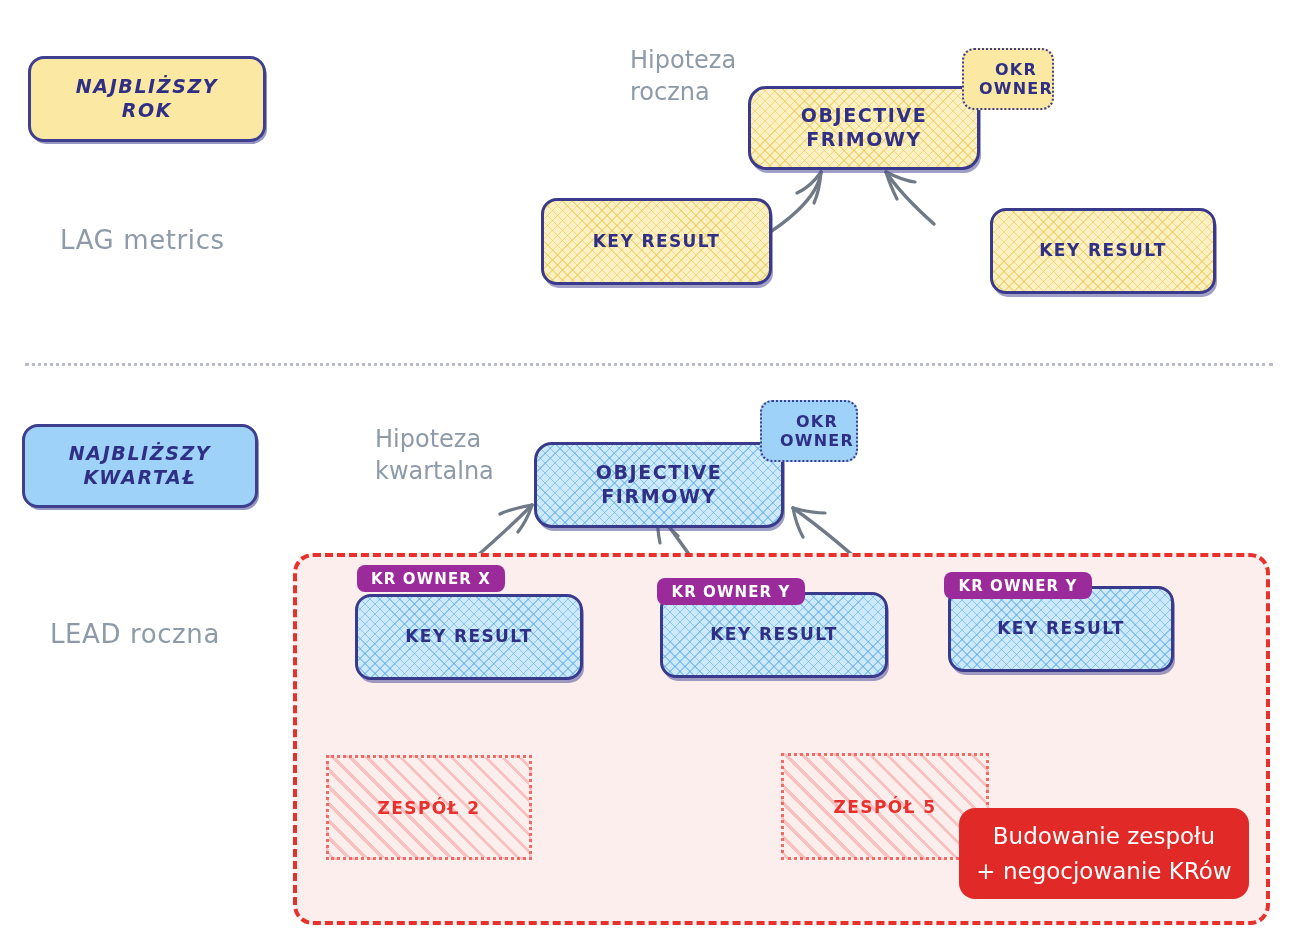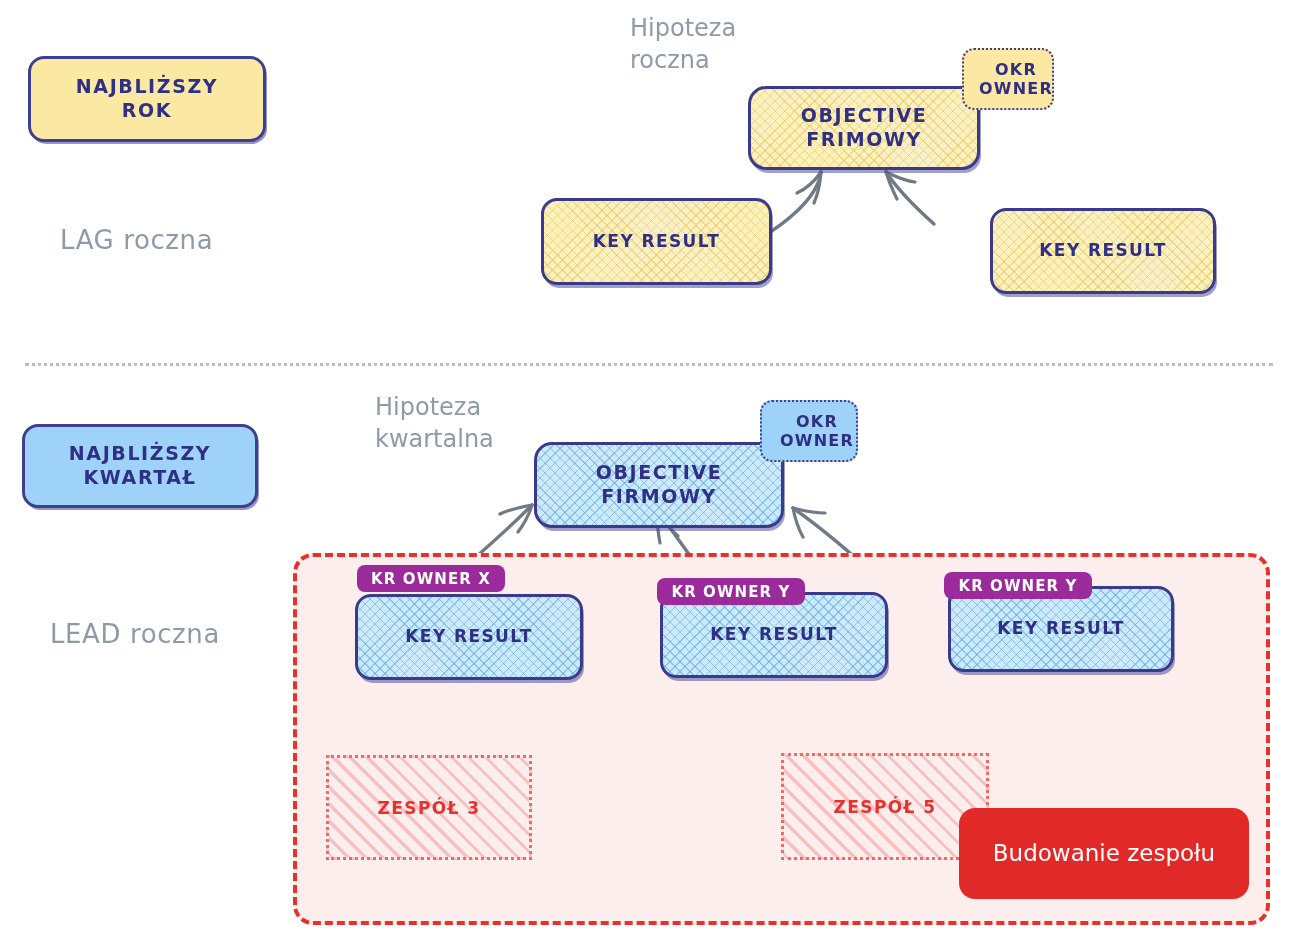--- a/index.html
+++ b/index.html
@@ -29,20 +29,21 @@
     color: #2f2f86;
     letter-spacing: 1.2px;
     line-height: 1.25;
     font-weight: 700;
     border: 3px solid #3a3a8c;
     border-radius: 16px;
   }
 
   .period-box {
     font-size: 19px;
+    font-style: italic;
     letter-spacing: 1.6px;
   }
   .period-box.yellow {
     background: #fbe9a3;
     border-color: #3f3f8f;
     box-shadow: 2px 3px 0 -1px rgba(63,63,143,.55);
   }
   .period-box.blue {
     background: #9ed2f8;
     border-color: #3f3f8f;
@@ -119,20 +120,21 @@
     font-size: 26px;
     letter-spacing: .6px;
     white-space: nowrap;
   }
   .hypo-label {
     position: absolute;
     color: #8e9aa8;
     font-size: 24px;
     line-height: 1.35;
     white-space: pre-line;
+    margin-top: 32px;
   }
 
   .divider {
     position: absolute;
     border-top: 3px dotted #b9bcc6;
   }
 
   .lead-region {
     position: absolute;
     box-sizing: border-box;
@@ -236,21 +238,21 @@
     <path class="rdot" d="M1026,673 L 885,811"></path>
   </svg>
 
   <div class="layer-boxes">
 
     <div class="sbox period-box yellow" style="left:28px; top:56px; width:238px; height:86px;">
       <span style="white-space:pre-line;">NAJBLIŻSZY
 ROK</span>
     </div>
 
-    <div class="side-label" style="left:60px; top:225px;">LAG roczna</div>
+    <div class="side-label" style="left:60px; top:225px;">LAG metrics</div>
 
     <div class="hypo-label" style="left:630px; top:12px;">Hipoteza
 roczna</div>
 
     <div class="sbox objective-box hatch-yellow" style="left:748px; top:62px; width:232px; height:84px;">
       <span style="white-space:pre-line;">OBJECTIVE
 FRIMOWY</span>
     </div>
 
     <div class="owner-chip yellow" style="left:962px; top:48px; width:92px; height:62px;">
@@ -305,25 +307,26 @@
     </div>
 
     <div class="sbox kr-box hatch-blue" style="left:908px; top:586px; width:226px; height:86px;">
       <span>KEY RESULT</span>
     </div>
     <div class="kr-owner-chip" style="left:944px; top:572px; width:148px; height:27px;">
       <span>KR OWNER Y</span>
     </div>
 
     <div class="team-box" style="left:326px; top:755px; width:206px; height:105px;">
-      <span>ZESPÓŁ 3</span>
+      <span>ZESPÓŁ 2</span>
     </div>
 
     <div class="team-box" style="left:781px; top:753px; width:208px; height:107px;">
       <span>ZESPÓŁ 5</span>
     </div>
 
     <div class="callout" style="left:959px; top:808px; width:290px; height:91px;">
       <span>Budowanie zespołu</span>
+      <span>+ negocjowanie KRów</span>
     </div>
 
   </div>
 </div>
 
 </body></html>

